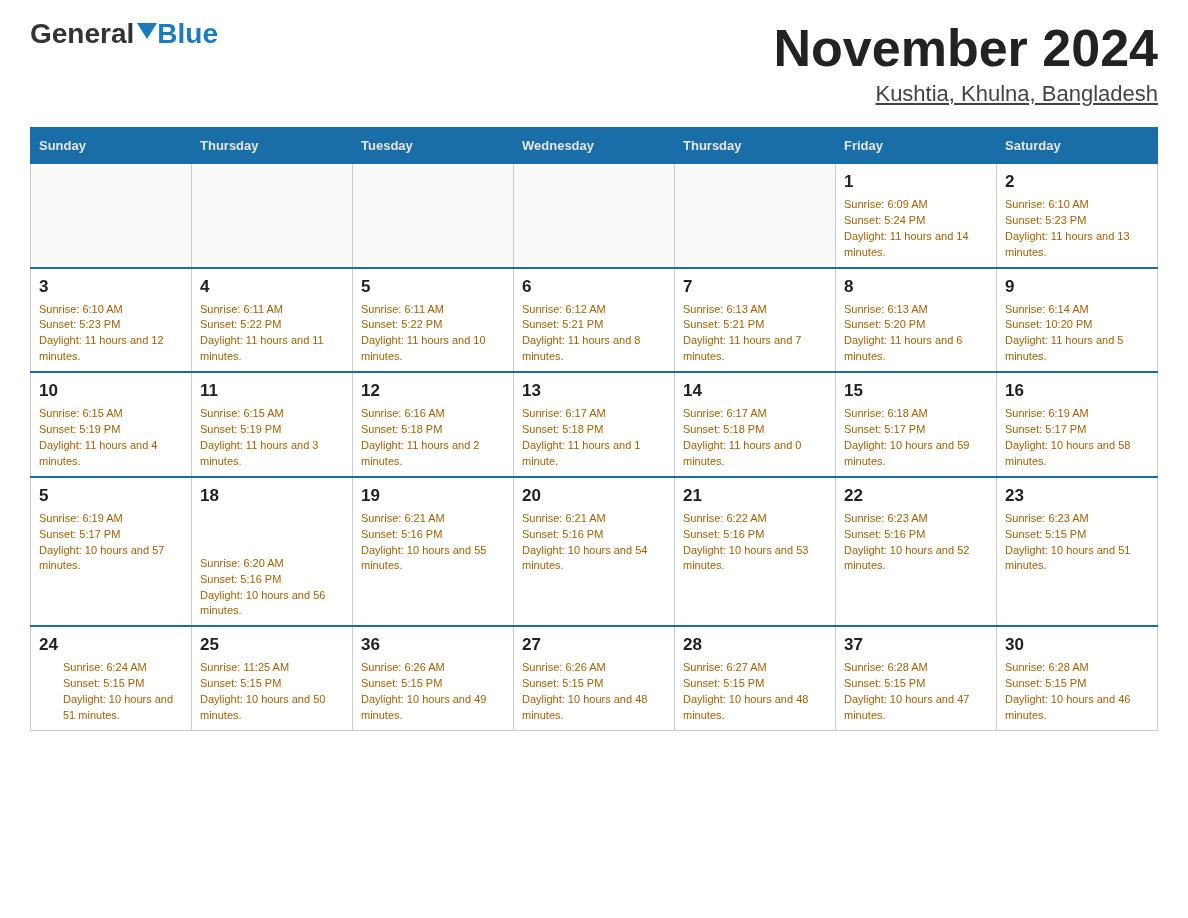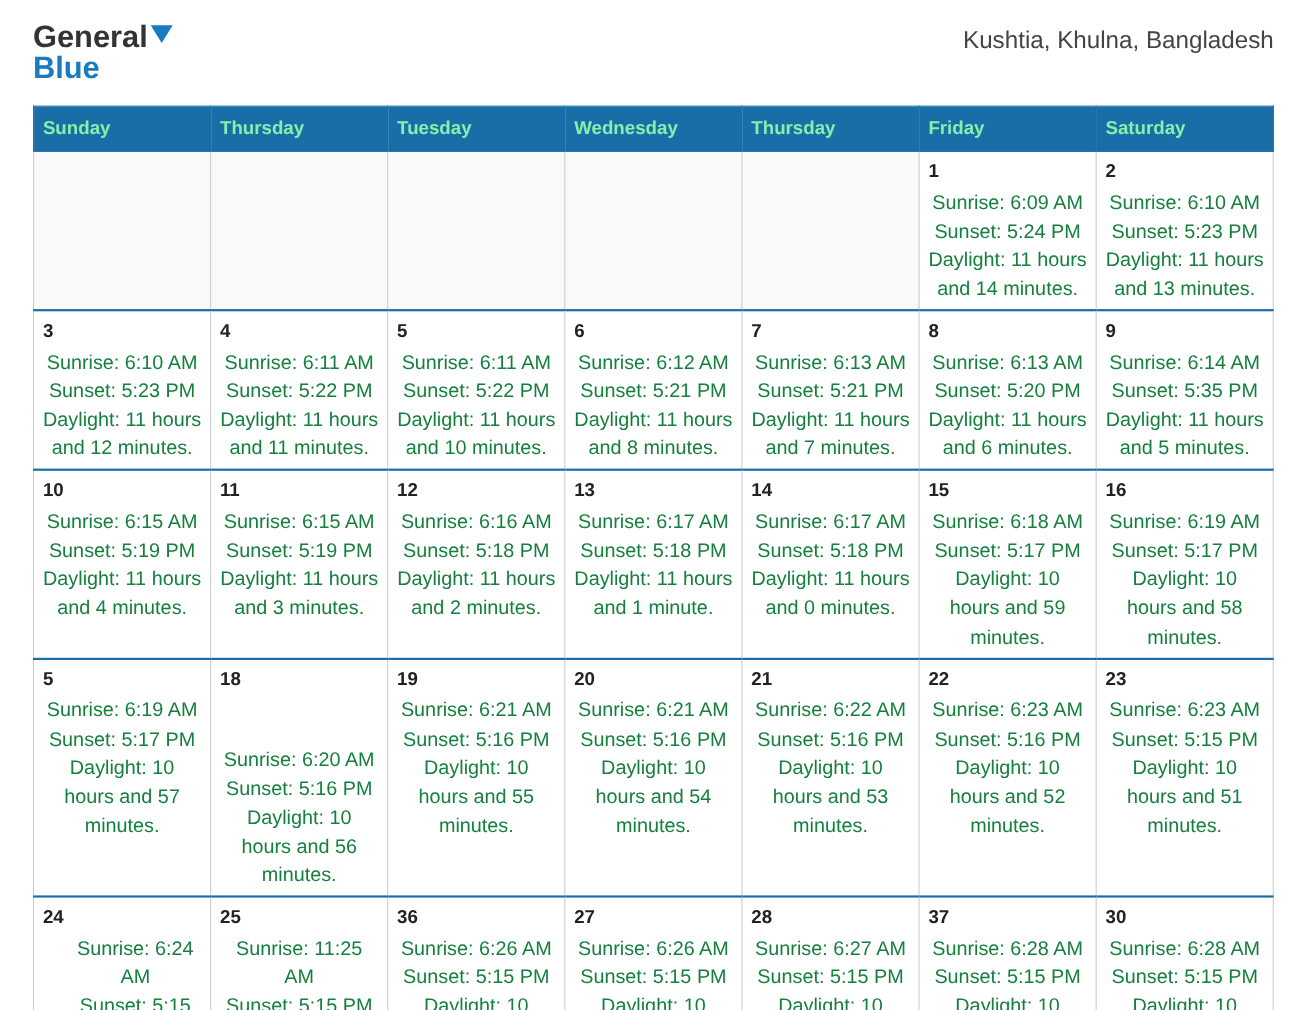--- a/index.html
+++ b/index.html
@@ -13,21 +13,21 @@
 
     .header {
       display: flex;
       justify-content: space-between;
       align-items: flex-start;
       margin-bottom: 20px;
     }
 
     .logo {
       display: flex;
-      flex-direction: column;
+      flex-direction: row;
       align-items: flex-start;
     }
 
     .logo-general {
       font-size: 28px;
       font-weight: bold;
       color: #333;
       line-height: 1;
     }
 
@@ -60,32 +60,33 @@
       font-size: 52px;
       font-weight: bold;
       color: #222;
       line-height: 1.1;
     }
 
     .location {
       font-size: 22px;
       color: #444;
       margin-top: 4px;
+      text-decoration: underline;
     }
 
     .calendar {
       width: 100%;
       border-collapse: collapse;
       border: 1px solid #999;
     }
 
     .calendar th {
       background-color: #1a6ea8;
-      color: #86efac;
-      font-size: 17px;
+      color: #e5e5e5;
+      font-size: 13px;
       font-weight: bold;
       padding: 10px 8px;
       text-align: left;
       border: 1px solid #1a6ea8;
     }
 
     .calendar td {
       border: 1px solid #ccc;
       vertical-align: top;
       padding: 6px 8px;
@@ -98,24 +99,23 @@
 
     .day-number {
       font-size: 17px;
       font-weight: bold;
       color: #222;
       display: block;
       margin-bottom: 3px;
     }
 
     .day-info {
-      font-size: 18px;
-      color: #15803d;
+      font-size: 11px;
+      color: #a16207;
       line-height: 1.45;
-      text-align: center;
     }
 
     .empty-cell {
       background: #f9f9f9;
     }
 
     tr:not(:first-child) td {
       border-top: 2px solid #1a6ea8;
     }
   </style>
@@ -126,20 +126,21 @@
   <div class="logo">
     <div style="display:flex; align-items:center; line-height:1;">
       <span class="logo-general">General</span>
       <span class="logo-triangle"></span>
     </div>
     <div>
       <span class="logo-blue">Blue</span>
     </div>
   </div>
   <div class="title-block">
+    <div class="month-year">November 2024</div>
     <div class="location">Kushtia, Khulna, Bangladesh</div>
   </div>
 </div>
 
 <table class="calendar">
   <thead>
     <tr>
     <th>Sunday</th>
         <th>Thursday</th>
         <th>Tuesday</th>
@@ -202,21 +203,21 @@
         </td>
         <td>
           <span class="day-number">8</span>
           <div class="day-info" style="white-space: pre-line;">Sunrise: 6:13 AM
 Sunset: 5:20 PM
 Daylight: 11 hours and 6 minutes.</div>
         </td>
         <td>
           <span class="day-number">9</span>
           <div class="day-info" style="white-space: pre-line;">Sunrise: 6:14 AM
-Sunset: 5:35 PM
+Sunset: 10:20 PM
 Daylight: 11 hours and 5 minutes.</div>
         </td>
       </tr>
       <tr>
         <td>
           <span class="day-number">10</span>
           <div class="day-info" style="white-space: pre-line;">Sunrise: 6:15 AM
 Sunset: 5:19 PM
 Daylight: 11 hours and 4 minutes.</div>
         </td>

